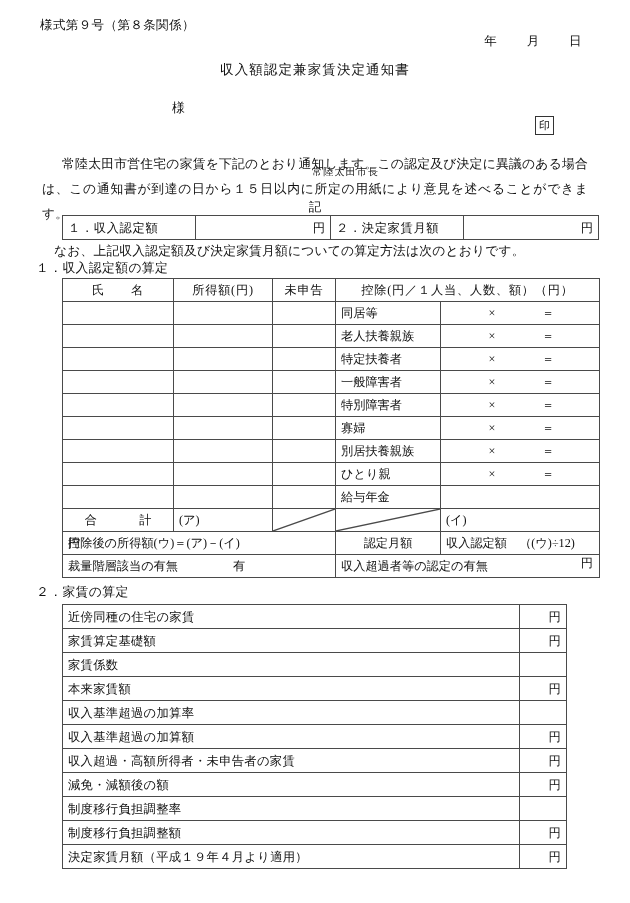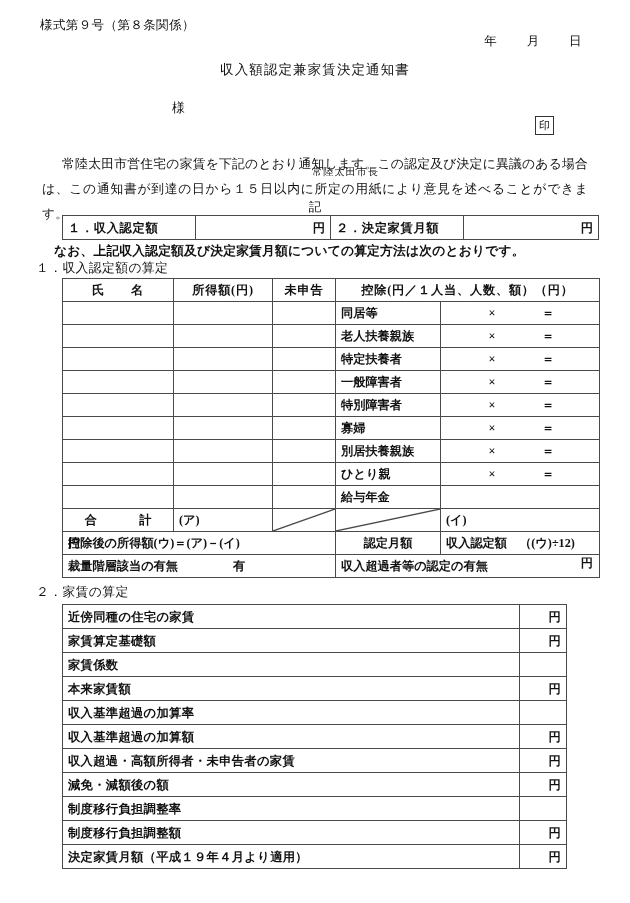--- a/index.html
+++ b/index.html
@@ -100,41 +100,39 @@
     top: 199px;
     text-align: center;
     font-size: 12.5px;
   }
 
   
   table.gridtable {
     border-collapse: collapse;
     position: absolute;
     font-size: 12.3px;
-    font-weight: bold;
   }
   table.gridtable td {
     border: 1px solid #4a4a4a;
     padding: 2px 5px;
     line-height: 18px;
     vertical-align: middle;
   }
 
   #summary-table { left: 62px; top: 215px; }
   #summary-table td { height: 19px; }
   .sum-label { width: 122px; letter-spacing: 0.6px; }
   .sum-val   { width: 124px; text-align: right; }
 
   .note {
     position: absolute;
     left: 42px;
     top: 243px;
     font-size: 12.8px;
     letter-spacing: 0.15px;
-    font-weight: bold;
   }
   .note .indent { display: inline-block; width: 12px; }
 
   .sec-head {
     position: absolute;
     left: 36px;
     font-size: 12.8px;
     letter-spacing: 0.4px;
   }
   #sec1-head { top: 260px; }

